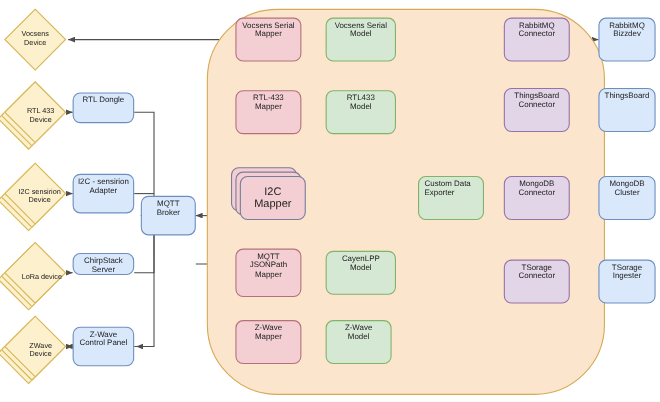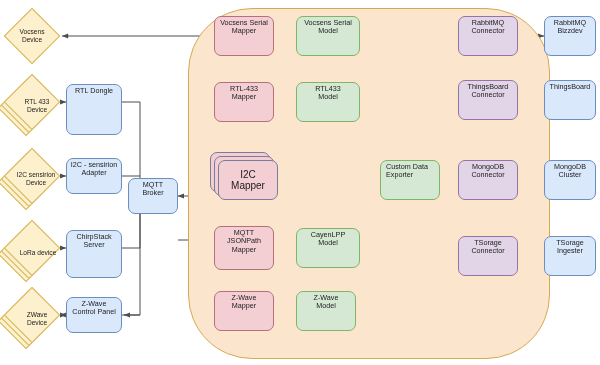--- a/index.html
+++ b/index.html
@@ -204,28 +204,28 @@
   </div>
 
   <div class="diamond" style="left:4px; top:287px; width:56px; height:56px;">
     <div class="face" style="left:2px;  top:14px; width:40px; height:40px;"></div>
     <div class="face" style="left:5px;  top:11px; width:40px; height:40px;"></div>
     <div class="face" style="left:8px;  top:8px;  width:40px; height:40px;"></div>
     <div class="cap" style="padding-left:10px; padding-top:8px;">ZWave
 Device</div>
   </div>
 
-  <div class="node blue" style="left:66px; top:84px;  width:56px; height:51px;">
+  <div class="node blue" style="left:66px; top:84px;  width:56px; height:28px;">
     <span class="lbl">RTL Dongle</span>
   </div>
   <div class="node blue" style="left:66px; top:158px; width:56px; height:36px;">
     <span class="lbl">I2C - sensirion
 Adapter</span>
   </div>
-  <div class="node blue" style="left:66px; top:230px; width:56px; height:48px;">
+  <div class="node blue" style="left:66px; top:230px; width:56px; height:20px;">
     <span class="lbl">ChirpStack
 Server</span>
   </div>
   <div class="node blue" style="left:66px; top:297px; width:56px; height:36px;">
     <span class="lbl">Z-Wave
 Control Panel</span>
   </div>
 
   <div class="node blue" style="left:128px; top:178px; width:50px; height:36px;">
     <span class="lbl">MQTT

